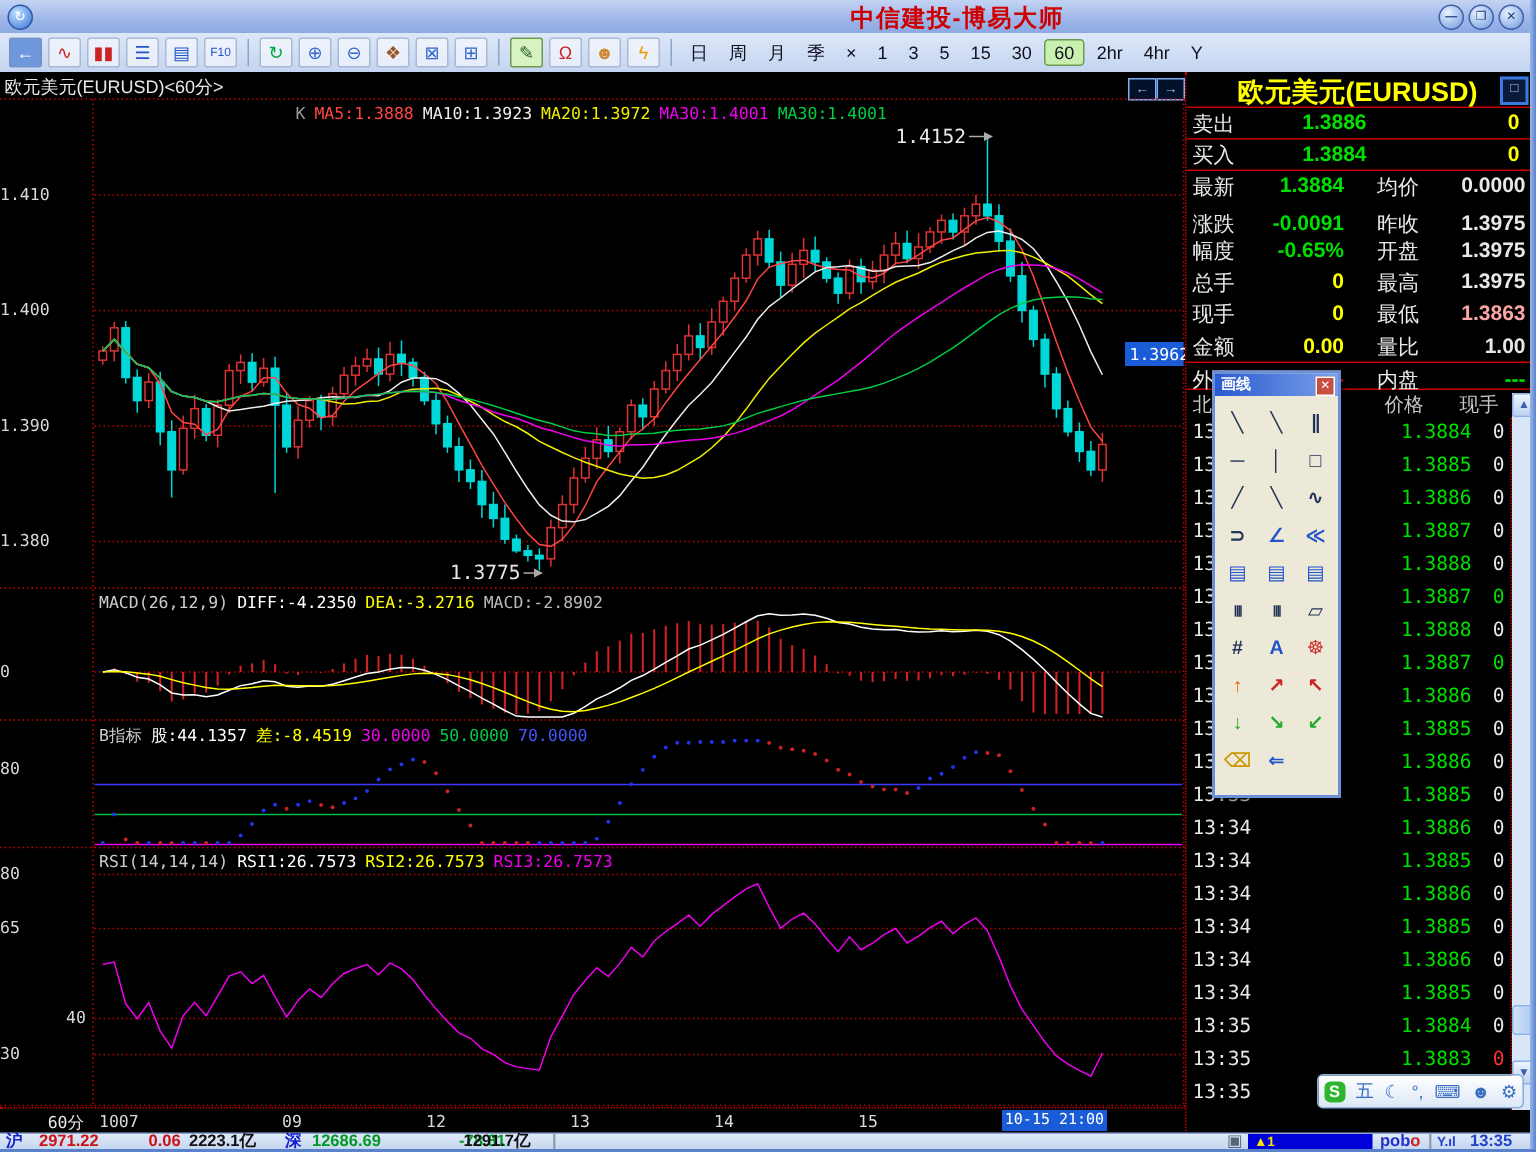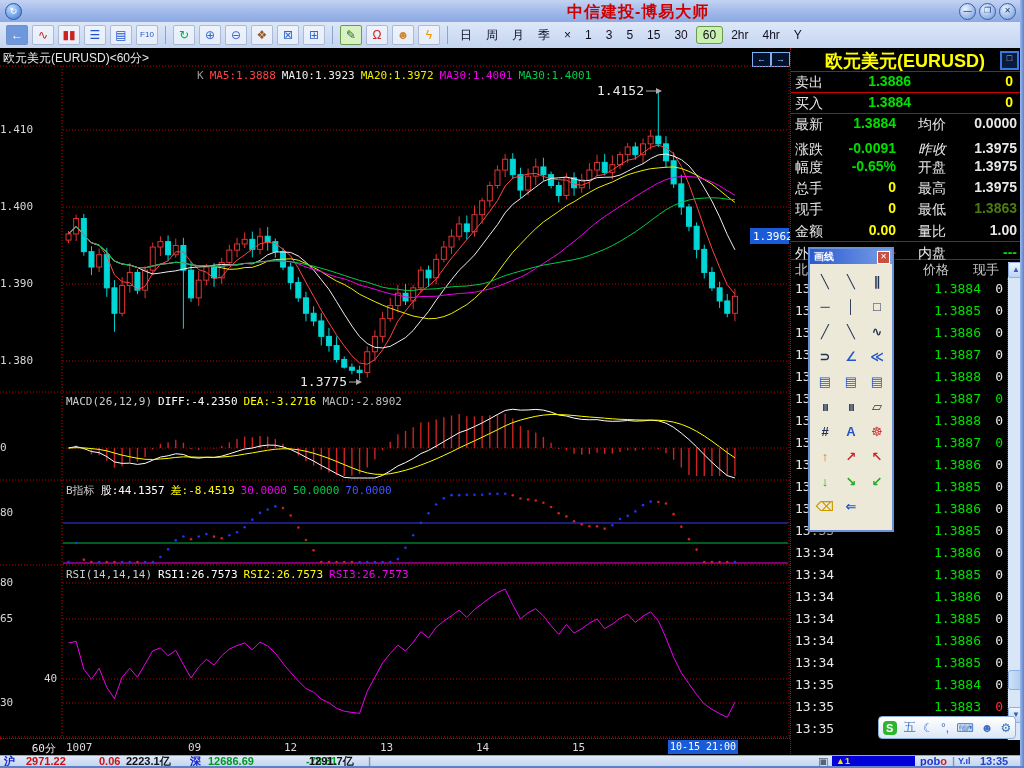--- a/index.html
+++ b/index.html
@@ -587,40 +587,40 @@
         </div>
         <div class="qrow" style="top: 65px;">
           <div class="qlab">最新</div>
           <div class="qval" style="left: 40px; width: 65px; color: rgb(0, 224, 0);">1.3884</div>
           <div class="qlab" style="left: 127px;">均价</div>
           <div class="qval" style="left: 150px; width: 76px; color: rgb(232, 232, 232);">0.0000</div>
         </div>
         <div class="qrow" style="top: 90px;">
           <div class="qlab">涨跌</div>
           <div class="qval" style="left: 40px; width: 65px; color: rgb(0, 224, 0);">-0.0091</div>
-          <div class="qlab" style="left: 127px; font-style: italic;">昨收</div>
+          <div class="qlab" style="left: 127px;">昨收</div>
           <div class="qval" style="left: 150px; width: 76px; color: rgb(232, 232, 232);">1.3975</div>
         </div>
         <div class="qrow" style="top: 107.6px;">
           <div class="qlab">幅度</div>
           <div class="qval" style="left: 40px; width: 65px; color: rgb(0, 224, 0);">-0.65%</div>
           <div class="qlab" style="left: 127px;">开盘</div>
           <div class="qval" style="left: 150px; width: 76px; color: rgb(232, 232, 232);">1.3975</div>
         </div>
         <div class="qrow" style="top: 128.9px;">
           <div class="qlab">总手</div>
           <div class="qval" style="left: 40px; width: 65px; color: rgb(255, 255, 0);">0</div>
           <div class="qlab" style="left: 127px;">最高</div>
           <div class="qval" style="left: 150px; width: 76px; color: rgb(232, 232, 232);">1.3975</div>
         </div>
         <div class="qrow" style="top: 150.2px;">
           <div class="qlab">现手</div>
           <div class="qval" style="left: 40px; width: 65px; color: rgb(255, 255, 0);">0</div>
           <div class="qlab" style="left: 127px;">最低</div>
-          <div class="qval" style="left: 150px; width: 76px; color: #4d7c0f;">1.3863</div>
+          <div class="qval" style="left: 150px; width: 76px; color: #fca5a5;">1.3863</div>
         </div>
         <div class="qrow" style="top: 171.5px;">
           <div class="qlab">金额</div>
           <div class="qval" style="left: 40px; width: 65px; color: rgb(255, 255, 0);">0.00</div>
           <div class="qlab" style="left: 127px;">量比</div>
           <div class="qval" style="left: 150px; width: 76px; color: rgb(232, 232, 232);">1.00</div>
         </div>
         <div class="qrow" style="top: 193px; height: 17px; border-top: 1px solid rgb(204, 0, 0); border-bottom: 1px solid rgb(204, 0, 0);">
           <div class="qlab">外盘</div>
           <div class="qval" style="left: 40px; width: 65px; color: rgb(255, 48, 48);">---</div>

